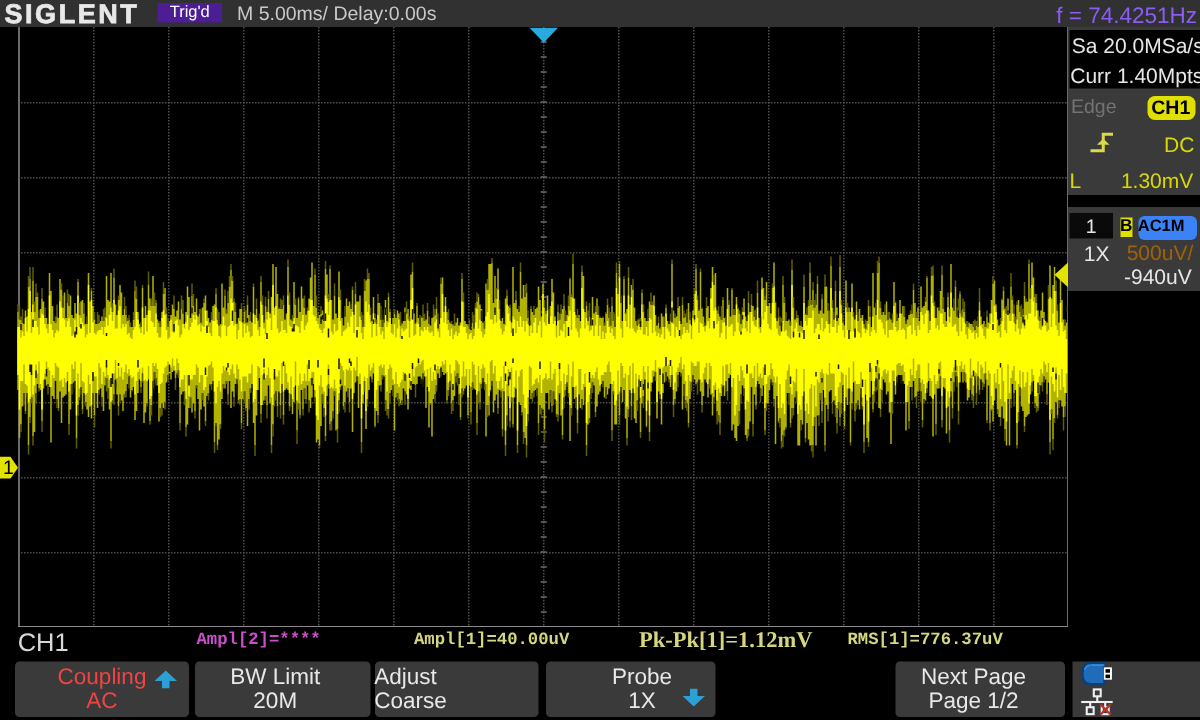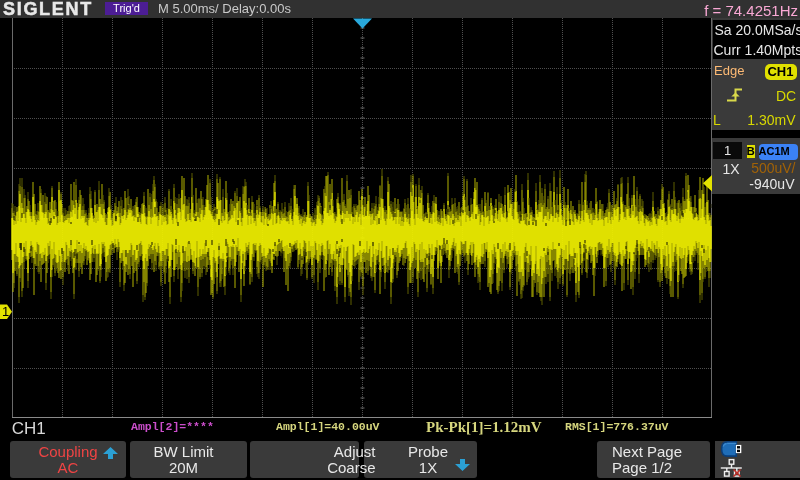--- a/index.html
+++ b/index.html
@@ -5,21 +5,21 @@
 html,body{width:800px;height:480px;background:#000;overflow:hidden}
 body{font-family:"Liberation Sans",sans-serif;position:relative}
 .abs{position:absolute;white-space:nowrap}
 </style></head>
 <body>
 
 <div class="abs" style="left:0;top:0;width:800px;height:18px;background:#313131"></div>
 <div class="abs" style="left:3px;top:0px;color:#e8e8e8;font-weight:bold;font-size:18px;letter-spacing:1.7px;line-height:18px;-webkit-text-stroke:0.5px #e8e8e8">SIGLENT</div>
 <div class="abs" style="left:105px;top:2px;width:43px;height:13px;background:#4c1d95;color:#fff;font-size:11px;text-align:center;line-height:13px">Trig'd</div>
 <div class="abs" style="left:158px;top:2px;color:#c9c9c9;font-size:13px;line-height:14px">M 5.00ms/ Delay:0.00s</div>
-<div class="abs" style="right:2px;top:4.5px;color:#f9a8d4;font-size:15px;line-height:11px">f = 74.4251Hz</div>
+<div class="abs" style="right:2px;top:4.5px;color:#8b5cf6;font-size:15px;line-height:11px">f = 74.4251Hz</div>
 
 <svg class="abs" style="left:0;top:0" width="800" height="480">
 <g>
 <line x1="12" y1="68.5" x2="712" y2="68.5" stroke="#4f4f4f" stroke-width="1" stroke-dasharray="1 1"></line>
 <line x1="12" y1="118.5" x2="712" y2="118.5" stroke="#4f4f4f" stroke-width="1" stroke-dasharray="1 1"></line>
 <line x1="12" y1="168.5" x2="712" y2="168.5" stroke="#4f4f4f" stroke-width="1" stroke-dasharray="1 1"></line>
 <line x1="12" y1="218.5" x2="712" y2="218.5" stroke="#4f4f4f" stroke-width="1" stroke-dasharray="1 1"></line>
 <line x1="12" y1="268.5" x2="712" y2="268.5" stroke="#4f4f4f" stroke-width="1" stroke-dasharray="1 1"></line>
 <line x1="12" y1="318.5" x2="712" y2="318.5" stroke="#4f4f4f" stroke-width="1" stroke-dasharray="1 1"></line>
 <line x1="12" y1="368.5" x2="712" y2="368.5" stroke="#4f4f4f" stroke-width="1" stroke-dasharray="1 1"></line>
@@ -168,21 +168,21 @@
 <polygon points="712,175 712,191.5 703,183.2" fill="#e3e300"></polygon>
 
 <polygon points="0,304.5 7,304.5 12,311.8 7,319 0,319" fill="#e3e300"></polygon>
 <text x="2" y="316" font-size="13" fill="#000" font-family="Liberation Sans">1</text>
 </svg>
 
 <div class="abs" style="left:712px;top:18px;width:88px;height:175.5px;background:#3a3a3a"></div>
 <div class="abs" style="left:712.5px;top:19.5px;width:87.5px;height:39px;background:#000"></div>
 <div class="abs" style="left:714.5px;top:23px;color:#e6e6e6;font-size:14px;line-height:14px">Sa 20.0MSa/s</div>
 <div class="abs" style="left:713.5px;top:42.5px;color:#e6e6e6;font-size:14px;line-height:14px">Curr 1.40Mpts</div>
-<div class="abs" style="left:714px;top:64px;color:#fdba74;font-size:13px;line-height:13px">Edge</div>
+<div class="abs" style="left:714px;top:64px;color:#737373;font-size:13px;line-height:13px">Edge</div>
 <div class="abs" style="left:764.5px;top:63.5px;width:32px;height:16px;background:#e0e000;border-radius:5px;color:#000;font-size:13px;font-weight:bold;text-align:center;line-height:16px">CH1</div>
 <svg class="abs" style="left:720px;top:84px" width="28" height="22">
 <path d="M7 16.5 H15.5 V5.5 H22" stroke="#d9d94a" stroke-width="2" fill="none"></path>
 <polygon points="15.5,8.5 11.3,12.5 19.7,12.5" fill="#d9d94a"></polygon>
 </svg>
 <div class="abs" style="left:776px;top:89.5px;color:#d9d900;font-size:14px;line-height:12px">DC</div>
 <div class="abs" style="left:713px;top:114px;color:#d9d900;font-size:14px;line-height:13px">L</div>
 <div class="abs" style="right:4.5px;top:114px;color:#d9d900;font-size:14px;line-height:13px">1.30mV</div>
 <div class="abs" style="left:712px;top:129.5px;width:88px;height:8px;background:#000"></div>
 <div class="abs" style="left:713px;top:141.5px;width:29px;height:17.5px;background:#0a0a0a;color:#e6e6e6;font-size:13px;text-align:center;line-height:17px">1</div>
@@ -203,26 +203,26 @@
 <div class="abs" style="left:249.5px;top:440.5px;width:109px;height:37px;background:#3a3a3a;border-radius:3px"></div>
 <div class="abs" style="left:363.5px;top:440.5px;width:113px;height:37px;background:#3a3a3a;border-radius:3px"></div>
 <div class="abs" style="left:597px;top:440.5px;width:113px;height:37px;background:#3a3a3a;border-radius:3px"></div>
 <div class="abs" style="left:715px;top:440.5px;width:85px;height:37px;background:#3a3a3a"></div>
 
 <div class="abs" style="left:10px;top:443.5px;width:116px;color:#ef4444;font-size:15px;text-align:center;line-height:16px">Coupling<br>AC</div>
 <svg class="abs" style="left:103px;top:447px" width="15" height="12">
     <polygon points="7.5,0 15,7 10,7 10,12 5,12 5,7 0,7" fill="#2ba0d4"></polygon>
   </svg>
 <div class="abs" style="left:129.5px;top:443.5px;width:108px;color:#e8e8e8;font-size:15px;text-align:center;line-height:16px">BW Limit<br>20M</div>
-<div class="abs" style="left:249.5px;top:443.5px;width:126px;color:#e8e8e8;font-size:15px;text-align:right;line-height:16px">Adjust<br>Coarse</div>
+<div class="abs" style="left:249.5px;top:443.5px;width:126px;color:#e8e8e8;font-size:15px;text-align:left;line-height:16px">Adjust<br>Coarse</div>
 <div class="abs" style="left:363.5px;top:443.5px;width:129px;color:#e8e8e8;font-size:15px;text-align:center;line-height:16px">Probe<br>1X</div>
 <svg class="abs" style="left:455px;top:459px" width="15" height="12">
     <polygon points="7.5,12 15,5 10,5 10,0 5,0 5,5 0,5" fill="#2ba0d4"></polygon>
   </svg>
-<div class="abs" style="left:612px;top:443.5px;width:104px;color:#e8e8e8;font-size:15px;text-align:left;line-height:16px">Next Page<br>Page 1/2</div>
+<div class="abs" style="left:597px;top:443.5px;width:104px;color:#e8e8e8;font-size:15px;text-align:center;line-height:16px">Next Page<br>Page 1/2</div>
 
 <svg class="abs" style="left:714px;top:440px" width="34" height="18">
 <path d="M13 1.9 H22.3 V16.1 H13 Q7.6 16.1 7.6 9 Q7.6 1.9 13 1.9 Z" fill="#1f6db8" stroke="#0c3e78" stroke-width="1.6"></path>
 <path d="M13.2 3.4 H22.3 M9.2 6.5 Q9.9 3.8 12.6 3.6" stroke="#3c8ad0" stroke-width="1.2" fill="none"></path>
 <rect x="21.9" y="4.9" width="5.4" height="8.2" fill="#fff"></rect>
 <rect x="23" y="6.1" width="3" height="2.4" fill="#000"></rect>
 <rect x="23" y="9.7" width="3" height="2.4" fill="#000"></rect>
 </svg>
 
 <svg class="abs" style="left:714px;top:456px" width="32" height="24">

